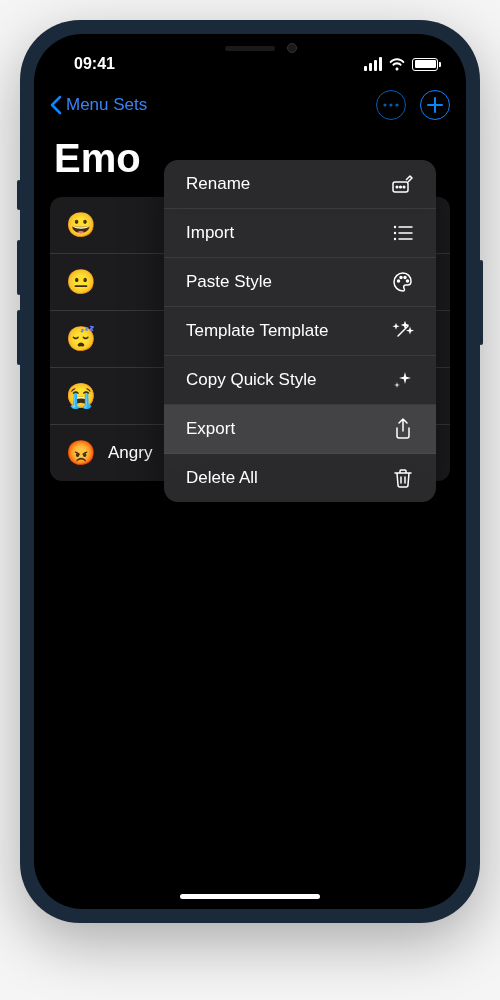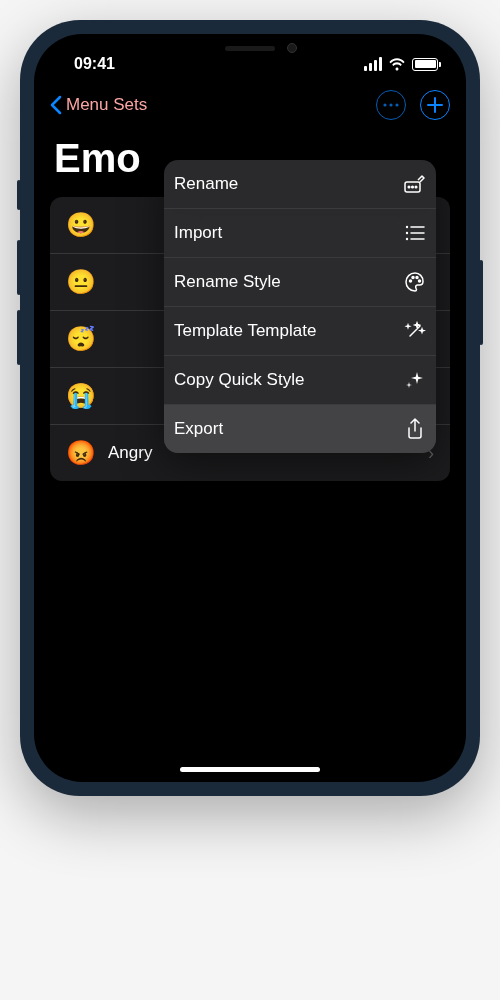--- a/index.html
+++ b/index.html
@@ -7,21 +7,21 @@
       background: #f5f5f5;
       display: flex;
       justify-content: center;
       align-items: flex-start;
       min-height: 1000px;
       padding: 20px;
       font-family: -apple-system, BlinkMacSystemFont, "Segoe UI", sans-serif;
     }
     .phone-frame {
       width: 460px;
-      height: 776px;
+      height: 903px;
       background: #1a2a3a;
       border-radius: 60px;
       padding: 14px;
       box-shadow: 0 20px 60px rgba(0,0,0,0.3);
       position: relative;
     }
     .side-button-left {
       position: absolute;
       left: -3px;
       width: 4px;
@@ -135,21 +135,21 @@
     }
     .nav-bar {
       display: flex;
       justify-content: space-between;
       align-items: center;
       padding: 8px 16px;
     }
     .back-button {
       display: flex;
       align-items: flex-start;
-      color: #fca5a5;
+      color: #3b82f6;
       font-size: 17px;
       gap: 4px;
     }
     .nav-right {
       display: flex;
       gap: 14px;
       align-items: center;
     }
     .circle-btn {
       width: 30px;
@@ -206,21 +206,21 @@
       backdrop-filter: blur(20px);
       border-radius: 14px;
       overflow: hidden;
       box-shadow: 0 10px 40px rgba(0,0,0,0.5);
       z-index: 50;
     }
     .menu-item {
       display: flex;
       justify-content: space-between;
       align-items: center;
-      padding: 13px 10px;
+      padding: 13px 22px;
       color: #fff;
       font-size: 17px;
       border-bottom: 0.5px solid rgba(84,84,88,0.4);
     }
     .menu-item:last-child { border-bottom: none; }
     .menu-item.highlighted {
       background: rgba(120,120,128,0.32);
     }
     .menu-icon {
       width: 22px;
@@ -347,21 +347,21 @@
             <circle cx="2" cy="2" r="1.2" fill="#fff" stroke="none"></circle>
               <path d="M6 2h13"></path>
             <circle cx="2" cy="8" r="1.2" fill="#fff" stroke="none"></circle>
               <path d="M6 8h13"></path>
             <circle cx="2" cy="14" r="1.2" fill="#fff" stroke="none"></circle>
               <path d="M6 14h13"></path>
           </svg>
         </span>
       </div>
       <div class="menu-item">
-        <span>Rename Style</span>
+        <span>Paste Style</span>
         <span class="menu-icon">
           <svg width="22" height="22" viewBox="0 0 22 22" fill="none" stroke="#fff" stroke-width="1.5">
             <path d="M11 2a9 9 0 100 18c1 0 1.5-.8 1.5-1.5 0-.4-.2-.8-.4-1-.3-.4-.4-.9-.4-1.5 0-1 .8-2 2-2h2c2 0 3.3-1.5 3.3-3.5C19 5.5 15.5 2 11 2z"></path>
             <circle cx="6.5" cy="10" r="1" fill="#fff"></circle>
               <circle cx="9" cy="6.5" r="1" fill="#fff"></circle>
             <circle cx="13" cy="6.5" r="1" fill="#fff"></circle>
               <circle cx="15.5" cy="10" r="1" fill="#fff"></circle>
           </svg>
         </span>
       </div>
@@ -382,17 +382,25 @@
         </span>
       </div>
       <div class="menu-item highlighted">
         <span>Export</span>
         <span class="menu-icon">
           <svg width="18" height="22" viewBox="0 0 18 22" fill="none" stroke="#fff" stroke-width="1.5" stroke-linecap="round" stroke-linejoin="round">
             <path d="M9 1v12M5 5l4-4 4 4M3 10v8a2 2 0 002 2h8a2 2 0 002-2v-8"></path>
           </svg>
         </span>
       </div>
+      <div class="menu-item">
+        <span>Delete All</span>
+        <span class="menu-icon">
+          <svg width="18" height="20" viewBox="0 0 18 20" fill="none" stroke="#fff" stroke-width="1.5" stroke-linecap="round" stroke-linejoin="round">
+            <path d="M1 5h16M6 5V3a1 1 0 011-1h4a1 1 0 011 1v2M3 5l1 12a2 2 0 002 2h6a2 2 0 002-2l1-12M7 9v6M11 9v6"></path>
+          </svg>
+        </span>
+      </div>
     </div>
 
     <div class="home-indicator"></div>
   </div>
 </div>
 
 </body></html>

